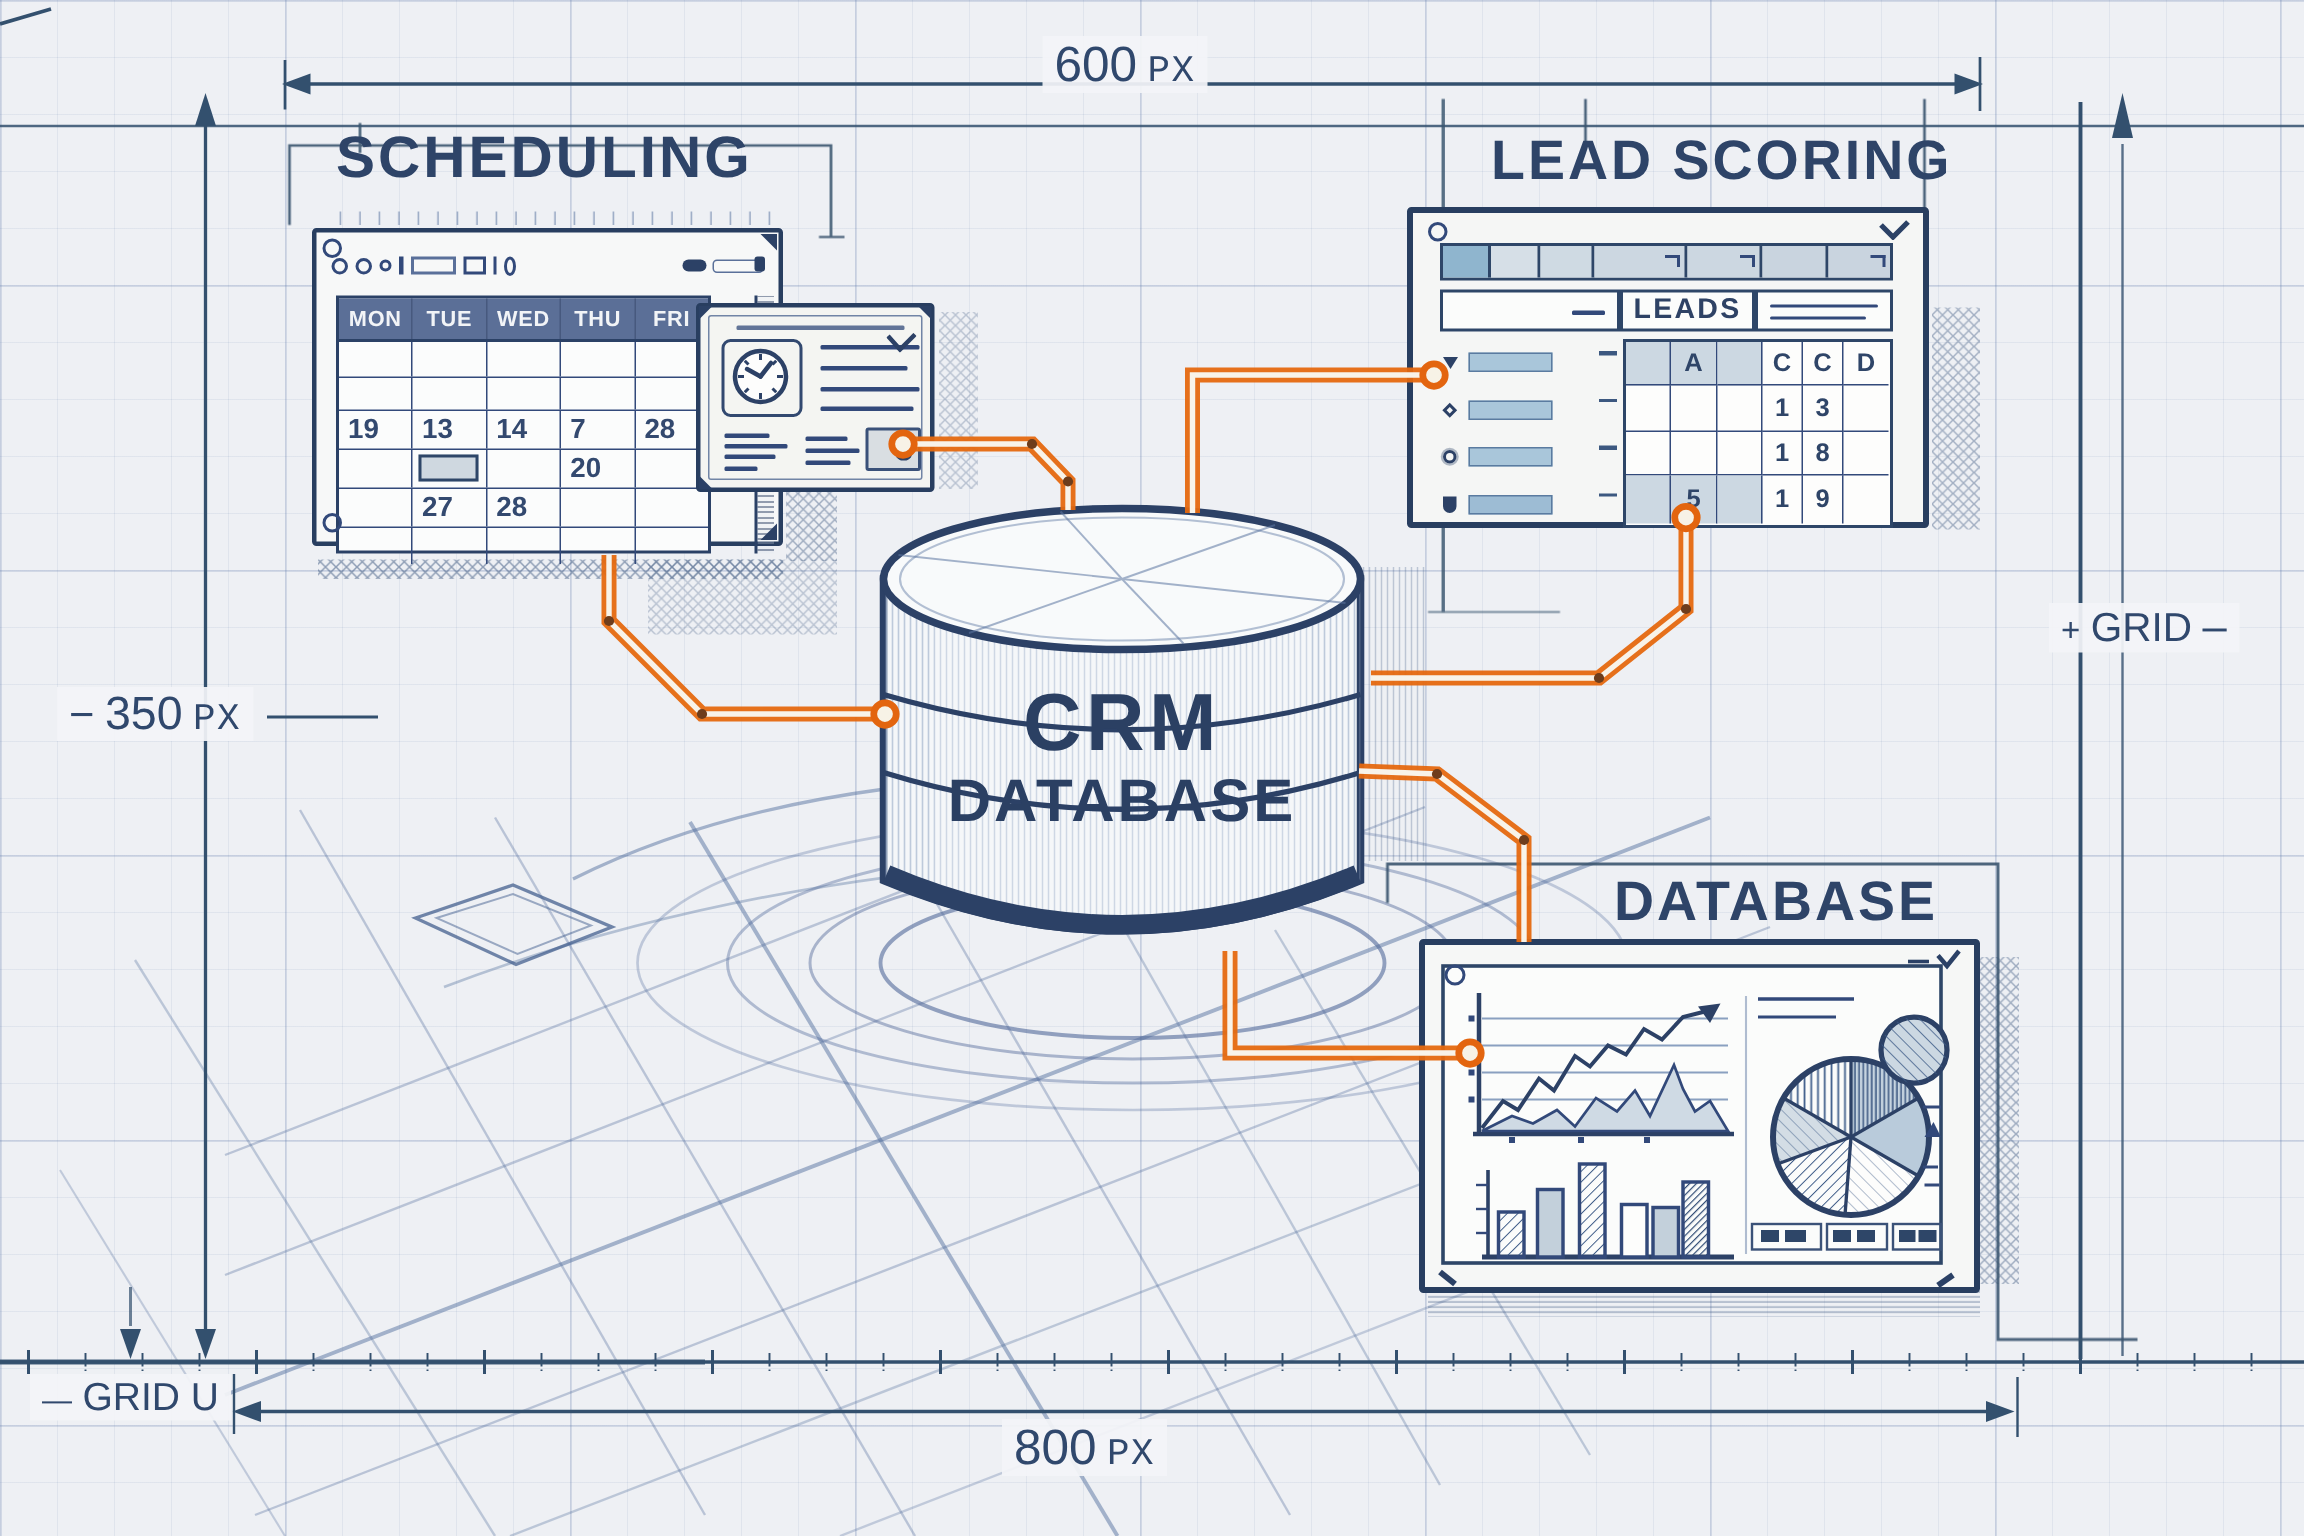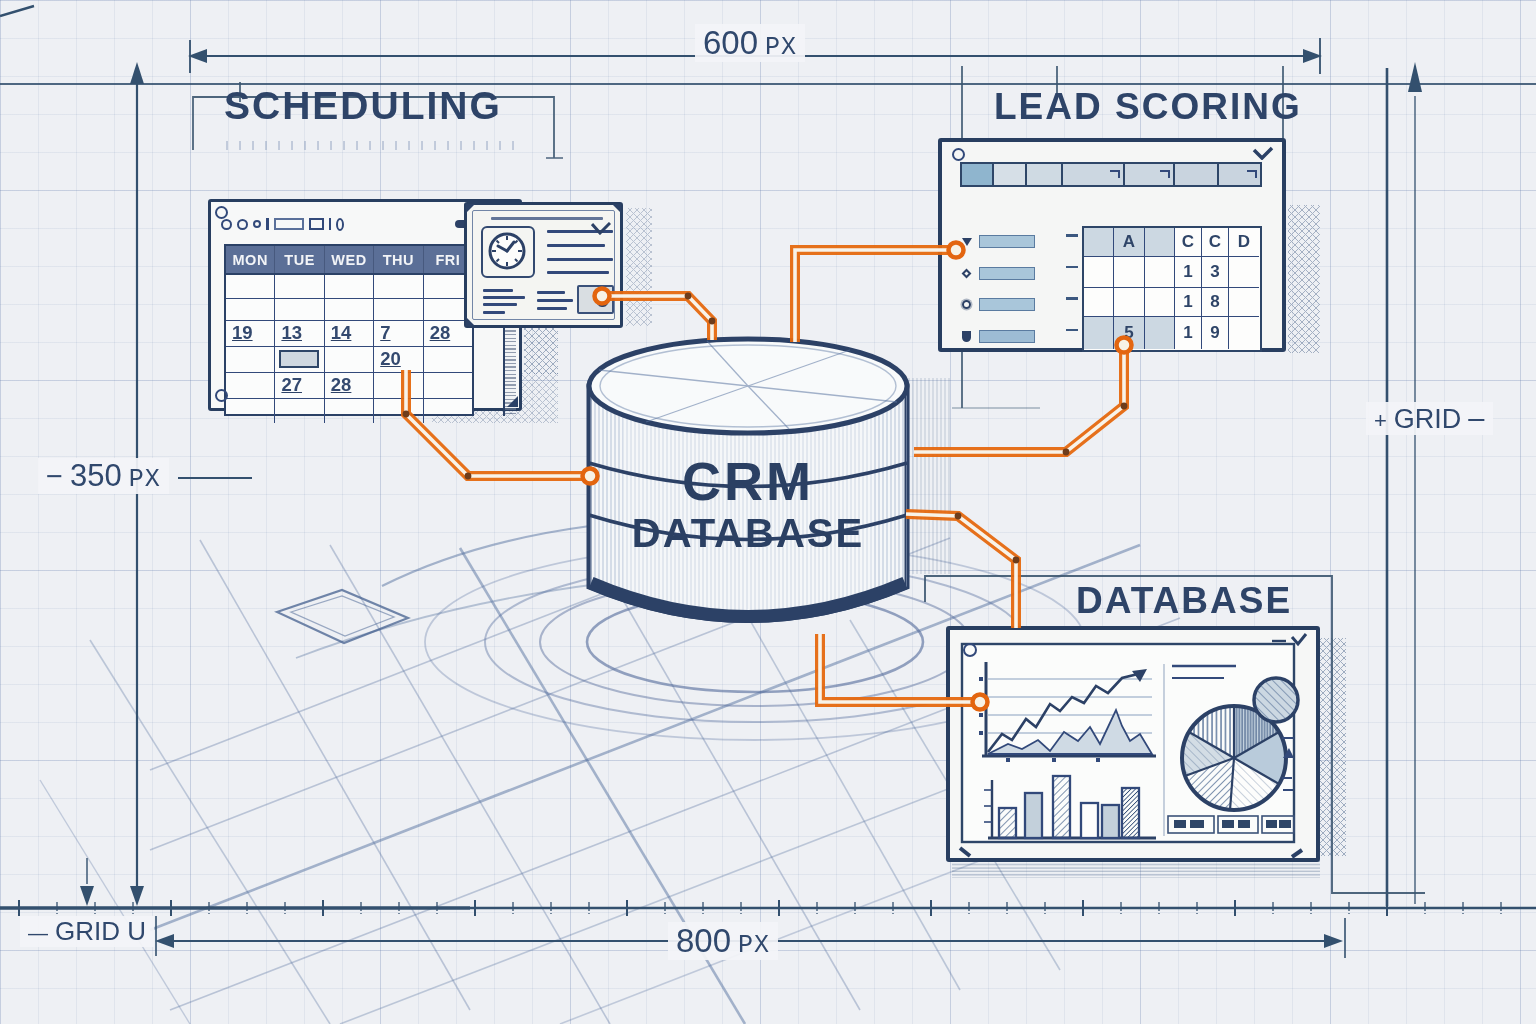--- a/index.html
+++ b/index.html
@@ -20,41 +20,41 @@
   .panel{position:absolute;background:#f6f7f6;border:4px solid #283e60;border-radius:3px;box-sizing:border-box;z-index:2;}
   #cyl{position:absolute;left:558px;top:328px;z-index:3;}
   #card{position:absolute;left:464px;top:202px;width:159px;height:126px;background:#f4f5f2;border:3.5px solid #283e60;border-radius:3px;box-sizing:border-box;z-index:4;}
   #connectors{position:absolute;left:0;top:0;z-index:6;pointer-events:none;}
   .title{position:absolute;z-index:5;font-size:39px;font-weight:600;letter-spacing:2px;color:#2e4468;white-space:nowrap;}
   .lbl{position:absolute;z-index:5;background:rgba(243,244,247,.93);padding:0 8px;font-size:33px;color:#30486d;display:flex;align-items:baseline;gap:7px;white-space:nowrap;}
   .lbl .unit{font-size:25px;letter-spacing:1px;font-family:Liberation Mono, monospace;}
   .lbl .pre,.lbl .suf{font-size:29px;}
 
   
-  #cal{left:208px;top:152px;width:314px;height:212px;border-width:3.5px;background:#f7f8f8;margin-top:47px;}
+  #cal{left:208px;top:152px;width:314px;height:212px;border-width:3.5px;background:#f7f8f8;}
   .corner-ring{position:absolute;width:9px;height:9px;border:2px solid var(--ink2);border-radius:50%;z-index:2;}
   .wedge{position:absolute;width:0;height:0;z-index:2;}
   .wedge.tr{right:1px;top:1px;border-top:11px solid #2b4166;border-left:11px solid transparent;}
   .wedge.br{right:1px;bottom:1px;border-bottom:11px solid #2b4166;border-left:11px solid transparent;}
   .cal-titlebar{position:absolute;left:10px;top:7px;right:10px;height:30px;display:flex;align-items:center;gap:5px;}
   .tb-ring{width:11px;height:11px;border:2px solid var(--ink2);border-radius:50%;box-sizing:border-box;}
   .tb-ring.sm{width:8px;height:8px;}
   .tb-one{width:2.5px;height:12px;background:var(--ink2);}
   .tb-rect{width:30px;height:12px;border:2px solid #5a709a;box-sizing:border-box;}
   .tb-rect.sm{width:15px;height:12px;border-color:var(--ink2);}
   .tb-oval{width:8px;height:13px;border:2px solid var(--ink2);border-radius:50%;box-sizing:border-box;}
   .tb-right{margin-left:auto;display:flex;align-items:center;gap:4px;}
   .tb-pill{width:16px;height:8px;background:var(--ink);border-radius:4px;}
   .tb-slider{width:32px;height:7px;border:1.6px solid #5a709a;border-radius:3px;position:relative;}
   .tb-slider i{position:absolute;right:-2px;top:-2.5px;width:7px;height:10px;background:var(--ink);border-radius:2px;}
   .cal-body{position:absolute;left:13px;top:42px;width:250px;height:172px;border:2.5px solid #2b4166;box-sizing:border-box;background:#fbfcfc;}
   .cal-days{display:flex;height:27px;background:#5b6f97;border-bottom:2px solid #2b4166;}
   .cal-day{flex:1;color:#f2f4f7;font-weight:700;font-size:14.5px;display:flex;align-items:center;justify-content:center;letter-spacing:.5px;border-right:1.6px solid #47597e;}
   .cal-day:last-child{border-right:none;}
-  .cal-row{display:flex;border-bottom:1.8px solid #32497a;text-decoration:underline;}
+  .cal-row{display:flex;border-bottom:1.8px solid #32497a;}
   .cal-row.last{border-bottom:none;}
   .cal-cell{flex:1;border-right:1.8px solid #32497a;position:relative;font-size:18.5px;font-weight:600;color:#33496f;padding:1px 0 0 6px;box-sizing:border-box;}
   .cal-cell:last-child{border-right:none;}
   .h23{height:23px;} .h21{height:21px;} .h25{height:25px;}
   .dash{width:22px;height:6px;background:#c2ccd8;border-radius:2px;margin:7px auto 0;}
   .dash.dk{background:#a9b8c9;}
   .selbox{position:absolute;left:4px;right:5px;top:3px;bottom:4px;border:2.5px solid #2e4668;background:#cfd8e0;}
   .dline{width:18px;height:2.5px;background:#44608c;margin:11px auto 0;}
   .cal-strip{position:absolute;right:3px;top:42px;width:11px;height:172px;border-left:2px solid #2b4166;background:repeating-linear-gradient(180deg, rgba(44,64,100,.5) 0 1.3px, rgba(222,228,236,.25) 1.3px 3.6px);}
 
@@ -213,21 +213,21 @@
 
 <div class="lbl" style="left:695px;top:24px;">
   <span>600</span>
     <span class="unit">PX</span>
 </div>
 <div class="lbl" style="left:38px;top:458px;font-size:31px;">
   <span class="pre">−</span>
     <span>350</span>
     <span class="unit">PX</span>
 </div>
-<div class="lbl" style="left:668px;top:922px;">
+<div class="lbl" style="left:668px;top:946px;">
   <span>800</span>
     <span class="unit">PX</span>
 </div>
 <div class="lbl" style="left:1366px;top:402px;font-size:27px;">
   <span class="pre" style="font-size:22px;">+</span>
     <span>GRID</span>
     <span class="suf">–</span>
 </div>
 <div class="lbl" style="left:20px;top:916px;font-size:26px;">
   <span class="pre" style="font-size:20px;">—</span>
@@ -404,20 +404,30 @@
         <span class="mk"></span>
       </div>
     <div class="tb-cell" style="width:50px;background:#ccd7e1;">
         <span class="mk"></span>
       </div>
     <div class="tb-cell" style="width:44px;background:#c9d4df;"></div>
     <div class="tb-cell" style="width:41px;background:#c9d4df;">
         <span class="mk"></span>
       </div>
   </div>
+  <div class="hdrband">
+    <div class="b" style="left:0;width:120px;">
+      <span class="ln" style="right:8px;top:12px;width:22px;"></span>
+    </div>
+    <div class="b leads-title" style="left:120px;width:90px;border-left-width:2.8px;border-right-width:2.8px;">LEADS</div>
+    <div class="b" style="left:210px;width:92px;">
+      <span class="ln" style="left:8px;top:8px;width:72px;height:2.2px;"></span>
+      <span class="ln" style="left:8px;top:16px;width:64px;height:2.2px;"></span>
+    </div>
+  </div>
   <div class="lrows">
     <div class="lrow">
       <span class="ic">
           <span class="ic-tri"></span>
         </span>
       <span class="bar"></span>
         <span class="d"></span>
     </div>
     <div class="lrow">
       <span class="ic">

